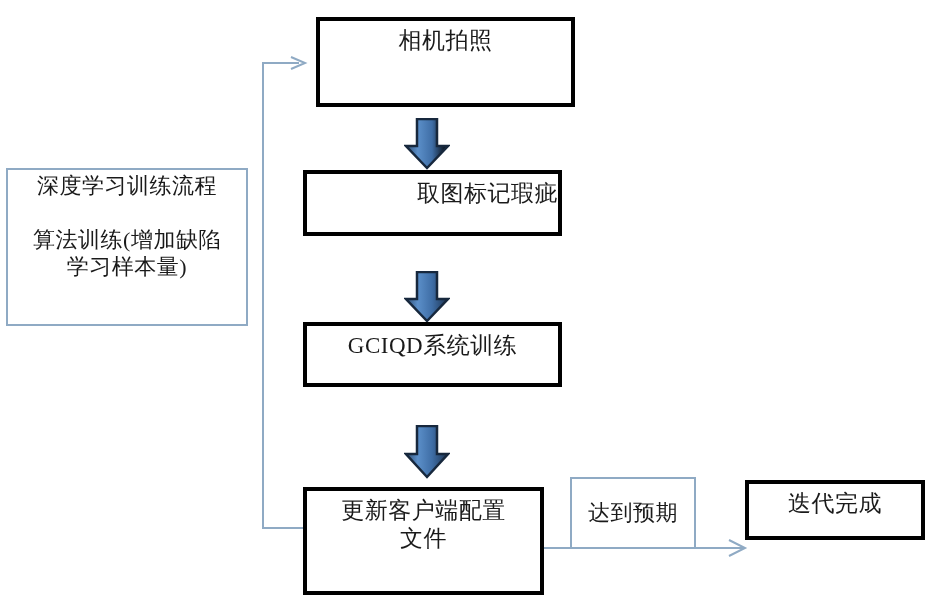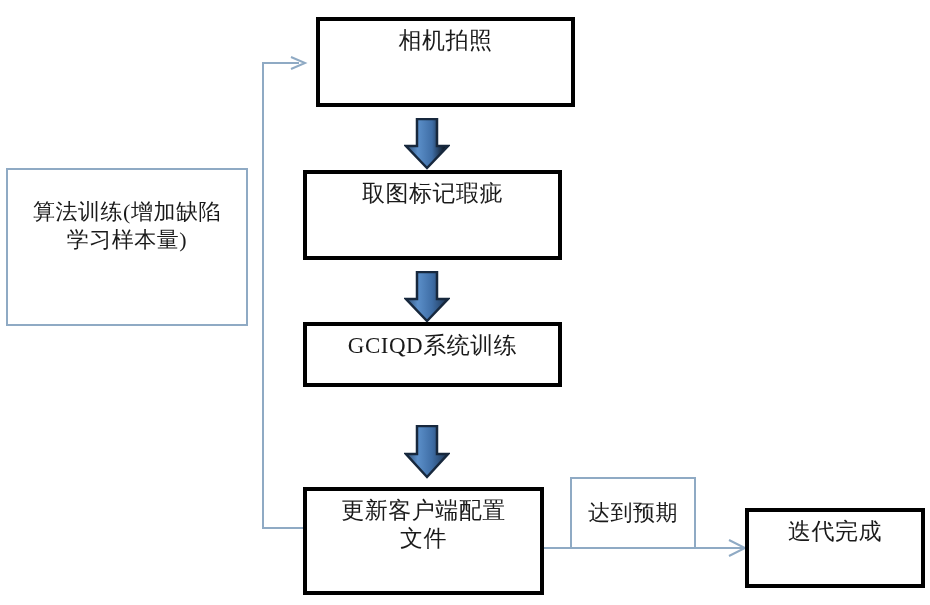--- a/index.html
+++ b/index.html
@@ -85,20 +85,21 @@
     <polyline points="36,5 50,11 36,17" fill="none" stroke="#8faac4" stroke-width="2"></polyline>
   </svg>
 
   <svg class="conn" style="left:508px; top:536px; width:245px; height:26px;" width="245" height="26">
     <line x1="2" y1="12" x2="235" y2="12" stroke="#8faac4" stroke-width="2"></line>
     <polyline points="221,4 237,12 221,20" fill="none" stroke="#8faac4" stroke-width="2"></polyline>
   </svg>
 
   <div class="node note compact" style="left:6px; top:168px; width:242px; height:158px;">
     <div class="label">
+      <span class="note-line">深度学习训练流程</span>
       <span class="note-gap"></span>
       <span class="note-line">算法训练(增加缺陷</span>
       <span class="note-line">学习样本量)</span>
     </div>
   </div>
 
   <div class="node process" style="left:316px; top:17px; width:259px; height:90px;">
     <div class="label">相机拍照</div>
   </div>
 
@@ -108,21 +109,21 @@
         <stop offset="0%" stop-color="#2f4d72"></stop>
         <stop offset="28%" stop-color="#5b8fc9"></stop>
         <stop offset="62%" stop-color="#3f6ea6"></stop>
         <stop offset="100%" stop-color="#1d3css"></stop>
         <stop offset="100%" stop-color="#1d3350"></stop>
       </linearGradient>
     </defs>
     <polygon points="13,1 33,1 33,28 44,28 23,50 2,28 13,28" fill="url(#ga1)" stroke="#17283d" stroke-width="2.5" stroke-linejoin="miter"></polygon>
   </svg>
 
-  <div class="node process" style="left:303px; top:170px; width:259px; height:90px;">
+  <div class="node process" style="left:303px; top:170px; width:259px; height:66px;justify-content:flex-end;">
     <div class="label">取图标记瑕疵</div>
   </div>
 
   <svg class="blockarrow" style="left:404px; top:271px; width:46px; height:52px;" width="46" height="52" viewBox="0 0 46 52">
     <defs>
       <linearGradient id="ga2" x1="0" y1="0" x2="1" y2="0">
         <stop offset="0%" stop-color="#2f4d72"></stop>
         <stop offset="28%" stop-color="#5b8fc9"></stop>
         <stop offset="62%" stop-color="#3f6ea6"></stop>
         <stop offset="100%" stop-color="#1d3350"></stop>
@@ -151,17 +152,17 @@
     <div class="label">
       <span class="note-line">更新客户端配置</span>
       <span class="note-line">文件</span>
     </div>
   </div>
 
   <div class="node note" style="left:570px; top:477px; width:126px; height:72px;">
     <div class="label">达到预期</div>
   </div>
 
-  <div class="node process" style="left:745px; top:508px; width:180px; height:80px;">
+  <div class="node process" style="left:745px; top:480px; width:180px; height:60px;">
     <div class="label">迭代完成</div>
   </div>
 
 </div>
 
 </body></html>

